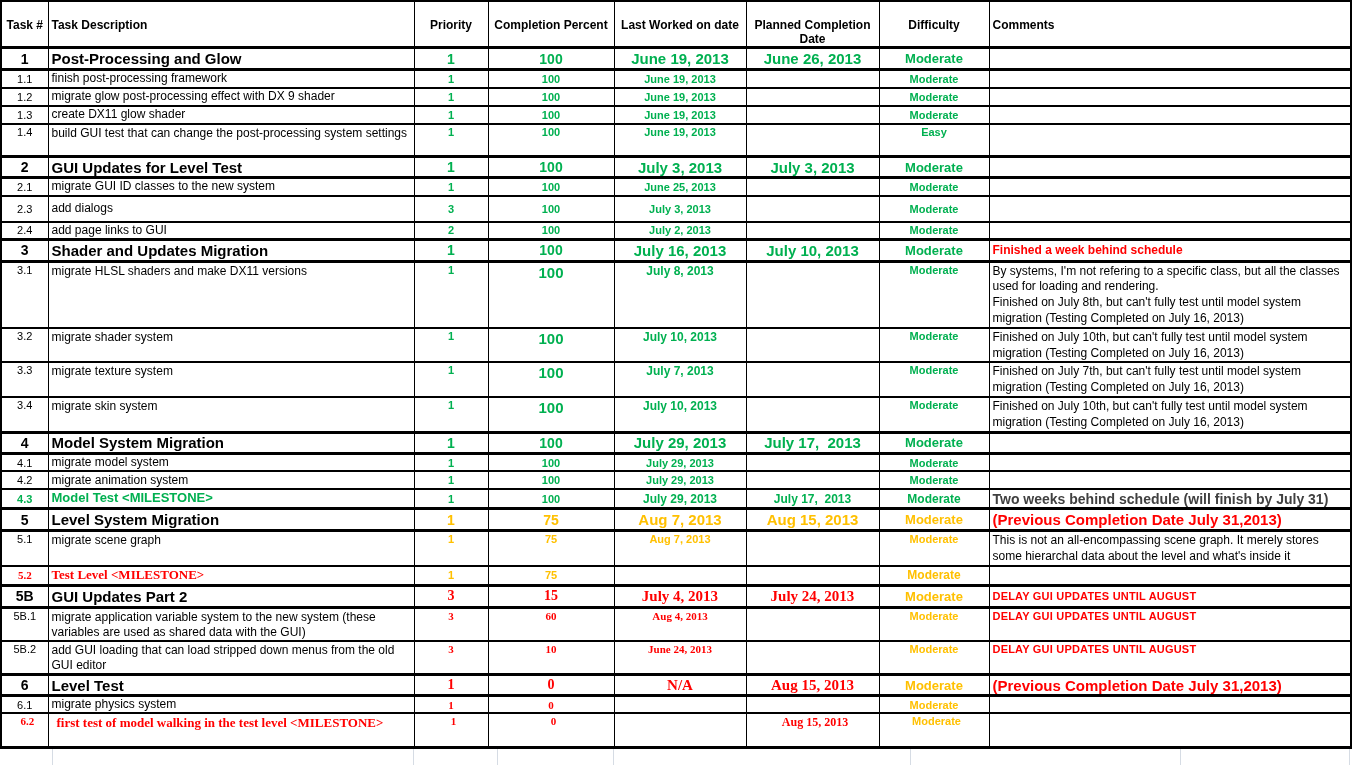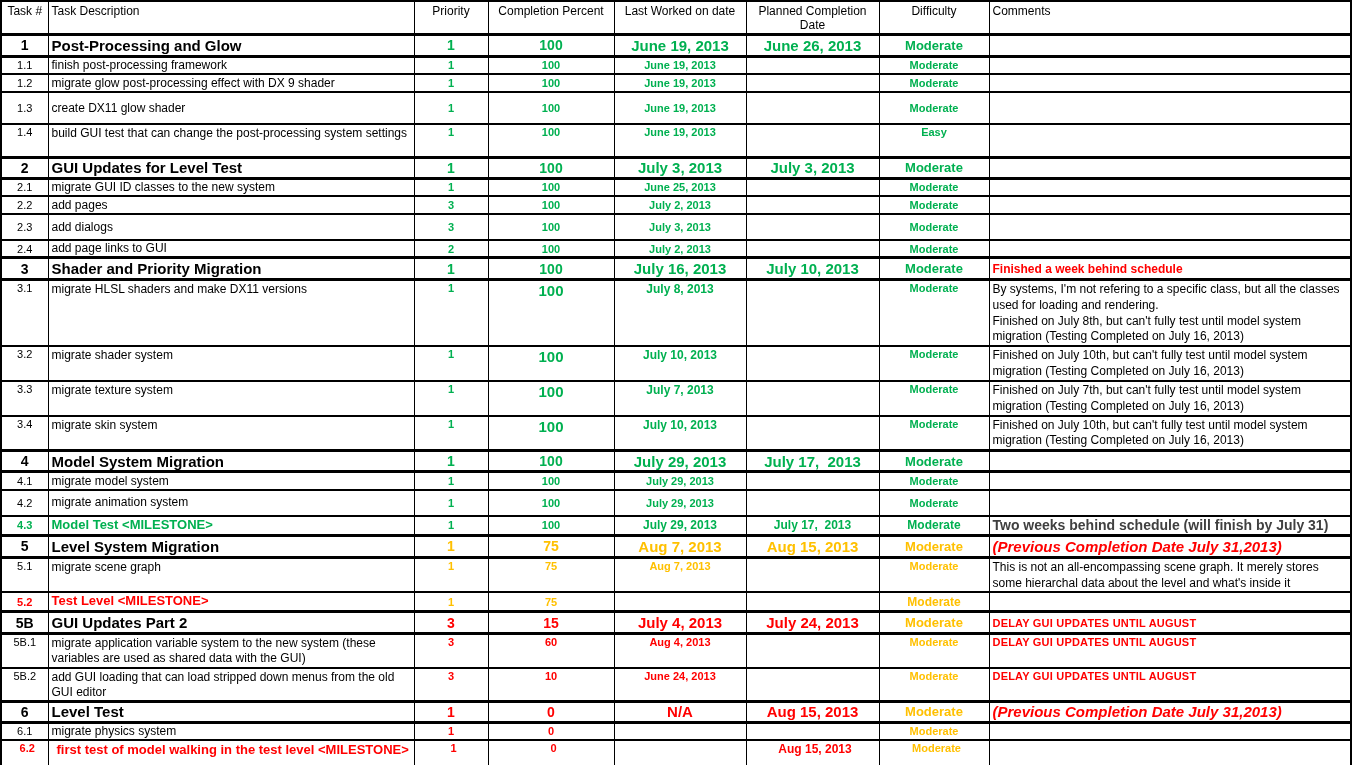--- a/index.html
+++ b/index.html
@@ -4,32 +4,32 @@
 <style>
   * { box-sizing: border-box; }
   html,body { margin:0; padding:0; background:#fff; }
   body { width:1352px; font-family:"Liberation Sans", sans-serif; color:#000; }
   .sheet { width:1352px; height:765px; background:#fff; position:relative; overflow:hidden; }
 
   table { border-collapse:collapse; table-layout:fixed; width:1350px;
           border-left:2px solid #000; border-right:3px solid #000; }
   td, th { border:1px solid #000; border-top-width:2px; border-bottom-width:2px;
            padding:0 3px; vertical-align:middle; white-space:pre-wrap; overflow:hidden; }
-  thead th { border-top-width:2px; border-bottom-width:3px; font-size:12px; font-weight:normal;
-             vertical-align:top; padding-top:2px; background:#fff; }
+  thead th { border-top-width:2px; border-bottom-width:3px; font-size:12px; font-weight:bold;
+             vertical-align:top; padding-top:16px; background:#fff; }
   tr.head { height:33px; }
   tr.section td { border-top-width:3px; border-bottom-width:3px; }
   tr.trlast td { border-bottom-width:3px;padding-left:8px; }
   tr.vtop td { vertical-align:top; padding-top:1px; }
 
   .a-c { text-align:center; }
   .a-l { text-align:left; }
   .t-green { color:#00B050; }
   .t-gold  { color:#FFC000; }
-  .t-red   { color:#FF0000; }
+  .t-red   { color:#FF0000;font-family:Liberation Serif, serif; }
   .b { font-weight:bold; }
 
   .num-section { font-size:14px; font-weight:bold; }
   .num-sub { font-size:11px; }
   .desc-section { font-size:15px; font-weight:bold; }
   .desc-sub { font-size:12px; line-height:1.25; }
   .desc-milestone { font-size:13px; font-weight:bold; line-height:1.3; }
 
   .val { font-weight:bold; }
   .val-section { font-size:14px; }
@@ -38,21 +38,21 @@
   .val-big { font-size:15px; }
   .val-md { font-size:12px; }
 
   .diff-section { font-size:13px; font-weight:bold; }
   .diff-sub { font-size:11px; font-weight:bold; }
   .diff-md { font-size:12px; font-weight:bold; }
 
   .cm-black { font-size:12px; line-height:1.32; color:#000; }
   .cm-red-sm { font-size:12px; font-weight:bold; color:#FF0000; }
   .cm-red-md { font-size:14px; font-weight:bold; color:#404040; }
-  .cm-red-lg { font-size:15px; font-weight:bold; color:#FF0000;font-style:italic; }
+  .cm-red-lg { font-size:15px; font-weight:bold; color:#FF0000; }
   .cm-red-caps { font-size:11px; font-weight:bold; color:#FF0000; letter-spacing:.2px; }
 
   .footer { position:relative; width:1352px; height:36px; }
   .gl-h { position:absolute; left:0; width:1350px; height:1px; background:#d6dce4; }
   .gl-v { position:absolute; top:0; height:36px; width:1px; background:#d6dce4; }
 </style>
 </head>
 <body>
 
 <div class="sheet">
@@ -103,21 +103,21 @@
         <tr class="sub" style="height: 18px;">
           <td class="a-c num-sub">1.2</td>
           <td class="a-l desc-sub">migrate glow post-processing effect with DX 9 shader</td>
           <td class="a-c val val-sub t-green">1</td>
           <td class="a-c val val-sub t-green">100</td>
           <td class="a-c val val-sub t-green">June 19, 2013</td>
           <td class="a-c val val-sub t-green"></td>
           <td class="a-c diff-sub t-green">Moderate</td>
           <td class="a-l cm-black"></td>
         </tr>
-        <tr class="sub" style="height: 32px; margin-left: 48px;">
+        <tr class="sub" style="height: 18px; margin-left: 48px;">
           <td class="a-c num-sub">1.3</td>
           <td class="a-l desc-sub">create DX11 glow shader</td>
           <td class="a-c val val-sub t-green">1</td>
           <td class="a-c val val-sub t-green">100</td>
           <td class="a-c val val-sub t-green">June 19, 2013</td>
           <td class="a-c val val-sub t-green"></td>
           <td class="a-c diff-sub t-green">Moderate</td>
           <td class="a-l cm-black"></td>
         </tr>
         <tr class="sub vtop" style="height: 33px;">
@@ -143,30 +143,20 @@
         <tr class="sub" style="height: 18px;">
           <td class="a-c num-sub">2.1</td>
           <td class="a-l desc-sub">migrate GUI ID classes to the new system</td>
           <td class="a-c val val-sub t-green">1</td>
           <td class="a-c val val-sub t-green">100</td>
           <td class="a-c val val-sub t-green">June 25, 2013</td>
           <td class="a-c val val-sub t-green"></td>
           <td class="a-c diff-sub t-green">Moderate</td>
           <td class="a-l cm-black"></td>
         </tr>
-        <tr class="sub" style="height: 18px;">
-          <td class="a-c num-sub">2.2</td>
-          <td class="a-l desc-sub">add pages</td>
-          <td class="a-c val val-sub t-green">3</td>
-          <td class="a-c val val-sub t-green">100</td>
-          <td class="a-c val val-sub t-green">July 2, 2013</td>
-          <td class="a-c val val-sub t-green"></td>
-          <td class="a-c diff-sub t-green">Moderate</td>
-          <td class="a-l cm-black"></td>
-        </tr>
         <tr class="sub" style="height: 26px;">
           <td class="a-c num-sub">2.3</td>
           <td class="a-l desc-sub">add dialogs</td>
           <td class="a-c val val-sub t-green">3</td>
           <td class="a-c val val-sub t-green">100</td>
           <td class="a-c val val-sub t-green">July 3, 2013</td>
           <td class="a-c val val-sub t-green"></td>
           <td class="a-c diff-sub t-green">Moderate</td>
           <td class="a-l cm-black"></td>
         </tr>
@@ -175,21 +165,21 @@
           <td class="a-l desc-sub">add page links to GUI</td>
           <td class="a-c val val-sub t-green">2</td>
           <td class="a-c val val-sub t-green">100</td>
           <td class="a-c val val-sub t-green">July 2, 2013</td>
           <td class="a-c val val-sub t-green"></td>
           <td class="a-c diff-sub t-green">Moderate</td>
           <td class="a-l cm-black"></td>
         </tr>
         <tr class="section" style="height: 22px;">
           <td class="a-c num-section">3</td>
-          <td class="a-l desc-section">Shader and Priority Migration</td>
+          <td class="a-l desc-section">Shader and Updates Migration</td>
           <td class="a-c val val-section t-green">1</td>
           <td class="a-c val val-section t-green">100</td>
           <td class="a-c val val-section-date t-green">July 16, 2013</td>
           <td class="a-c val val-section-date t-green">July 10, 2013</td>
           <td class="a-c diff-section t-green">Moderate</td>
           <td class="a-l cm-red-sm">Finished a week behind schedule</td>
         </tr>
         <tr class="sub vtop" style="height: 64px;">
           <td class="a-c num-sub">3.1</td>
           <td class="a-l desc-sub">migrate HLSL shaders and make DX11 versions</td>
@@ -244,21 +234,21 @@
         <tr class="sub" style="height: 18px;">
           <td class="a-c num-sub">4.1</td>
           <td class="a-l desc-sub">migrate model system</td>
           <td class="a-c val val-sub t-green">1</td>
           <td class="a-c val val-sub t-green">100</td>
           <td class="a-c val val-sub t-green">July 29, 2013</td>
           <td class="a-c val val-sub t-green"></td>
           <td class="a-c diff-sub t-green">Moderate</td>
           <td class="a-l cm-black"></td>
         </tr>
-        <tr class="sub" style="height: 26px;">
+        <tr class="sub" style="height: 18px;">
           <td class="a-c num-sub">4.2</td>
           <td class="a-l desc-sub">migrate animation system</td>
           <td class="a-c val val-sub t-green">1</td>
           <td class="a-c val val-sub t-green">100</td>
           <td class="a-c val val-sub t-green">July 29, 2013</td>
           <td class="a-c val val-sub t-green"></td>
           <td class="a-c diff-sub t-green">Moderate</td>
           <td class="a-l cm-black"></td>
         </tr>
         <tr class="sub" style="height: 18px; margin-top: 28px;">

